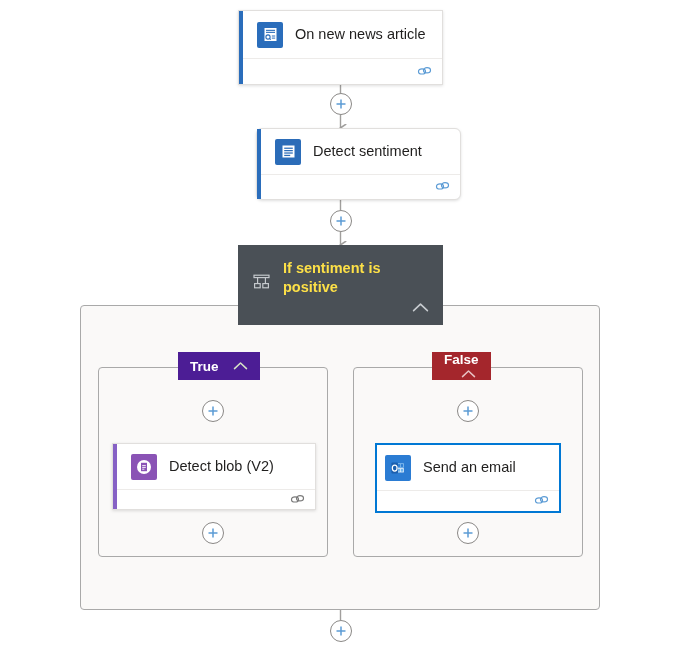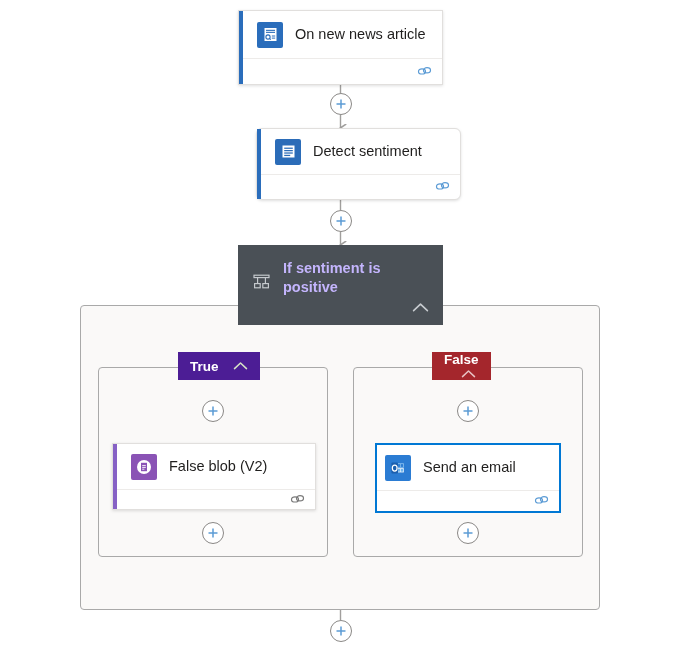--- a/index.html
+++ b/index.html
@@ -103,21 +103,21 @@
   
   .cond-card {
     position: absolute;
     background: #4a5056;
     box-sizing: border-box;
     display: flex;
     align-items: flex-start;
     padding: 14px 12px 12px 14px;
   }
   .cond-title {
-    color: #c4b5fd;
+    color: #fde047;
     font-size: 14.5px;
     font-weight: bold;
     margin-left: 12px;
     line-height: 1.32;
     max-width: 135px;
   }
   .cond-chevron {
     position: absolute;
     right: 14px;
     bottom: 8px;
@@ -308,21 +308,21 @@
   <div class="card" style="left:112px; top:443px; width:204px; height:67px;">
     <div class="accent" style="background:#8661c5;"></div>
     <div class="card-head">
       <span class="appicon icon-blob">
         <svg width="18" height="18" viewBox="0 0 18 18">
           <circle cx="9" cy="9" r="7" fill="#ffffff"></circle>
           <rect x="6" y="4.8" width="6" height="8.4" fill="#8a53b5"></rect>
           <path d="M7.2,7.6 h3.6 M7.2,9.4 h3.6 M7.2,11.2 h2.2" stroke="#ffffff" stroke-width="0.9"></path>
         </svg>
       </span>
-      <span class="card-title">False blob (V2)</span>
+      <span class="card-title">Detect blob (V2)</span>
     </div>
     <div class="card-foot">
       <span class="chain">
         <svg width="15" height="12" viewBox="0 0 15 12">
           <ellipse cx="5" cy="6.4" rx="3.5" ry="2.6" fill="none" stroke="#7a7a7a" stroke-width="1.2"></ellipse>
           <ellipse cx="10" cy="5.2" rx="3.5" ry="2.6" fill="none" stroke="#7a7a7a" stroke-width="1.2"></ellipse>
         </svg>
       </span>
     </div>
   </div>

